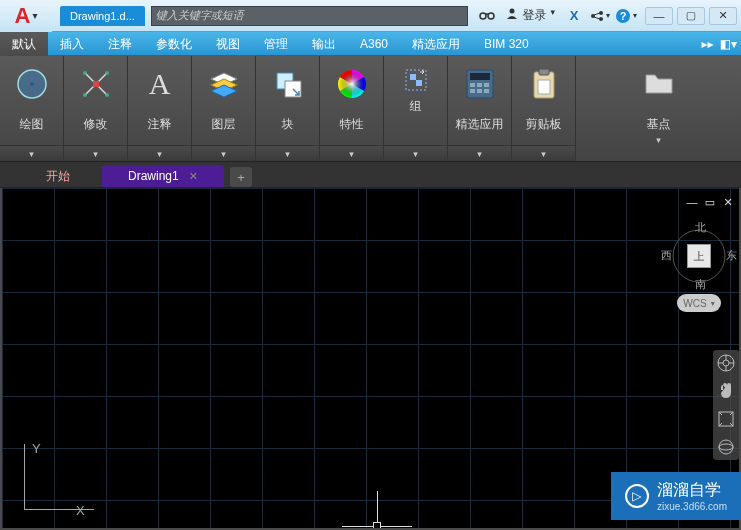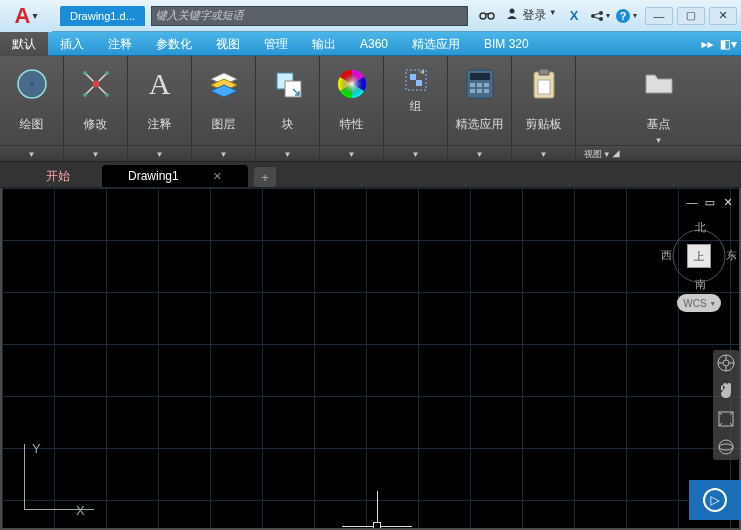--- a/index.html
+++ b/index.html
@@ -27,21 +27,21 @@
 
 .ribbon { height: 106px; background: linear-gradient(#5a5a5a, #444444); display: flex; border-bottom: 1px solid #222; }
 .ribbon-panel { display: flex; flex-direction: column; align-items: center; border-right: 1px solid #333; padding: 4px 0 0 0; min-width: 64px; position: relative; }
 .ribbon-icon { width: 36px; height: 36px; display: flex; align-items: center; justify-content: center; margin: 6px 0 8px 0; }
 .ribbon-label { color: #ddd; font-size: 12px; margin-top: 6px; }
 .ribbon-dd { color: #ccc; font-size: 9px; margin-top: auto; height: 16px; width: 100%; text-align: center; background: linear-gradient(#4a4a4a, #3a3a3a); border-top: 1px solid #333; line-height: 16px; }
 
 
 .doctabs { height: 26px; background: #333; display: flex; align-items: flex-end; padding-left: 20px; border-bottom: 1px solid #222; }
 .doctab { height: 22px; padding: 0 26px; font-size: 12px; color: #ddd; border-radius: 4px 4px 0 0; margin-right: 6px; display: flex; align-items: center; cursor: pointer; }
-.doctab.active { background: #000000; color: #fff; gap: 24px; }
+.doctab.active { background: #4c1d95; color: #fff; }
 .doctab.inactive { background: transparent; color: #fca5a5; }
 .doctab-close { margin-left: 10px; color: #888; font-size: 11px; }
 .doctab-add { width: 22px; height: 20px; background: #4a4a4a; color: #aaa; display: flex; align-items: center; justify-content: center; border-radius: 3px; font-size: 13px; cursor: pointer; }
 
 
 .canvas-area { position: absolute; top: 188px; left: 2px; right: 2px; bottom: 2px; background: #000; overflow: hidden; }
 .grid { position: absolute; inset: 0;
   background-image: linear-gradient(#1a2a38 1px, transparent 1px), linear-gradient(90deg, #1a2a38 1px, transparent 1px);
   background-size: 52px 52px; }
 .crosshair { position: absolute; left: 375px; top: 338px; transform: translate(-50%, -50%); pointer-events: none; }
@@ -272,21 +272,20 @@
     <div class="ribbon-dd">▾</div>
   </div>
   <div class="ribbon-panel" style="width:58px;flex:1;border-right:none">
     <div class="ribbon-icon">
       <svg width="30" height="26" viewBox="0 0 30 26">
           <path d="M2 6 L2 22 L28 22 L28 8 L14 8 L11 4 L2 4 Z" fill="#ddd" stroke="#999"></path>
         </svg>
     </div>
     <div class="ribbon-label">基点</div>
     <div style="color:#ccc;font-size:9px;margin-top:2px">▾</div>
-    <div class="ribbon-dd" style="text-align:left;padding-left:8px"><span>视图</span> ▾ ◢</div>
   </div>
 </div>
 
 <div class="doctabs">
   <div class="doctab inactive">开始</div>
   <div class="doctab active">
     <span>Drawing1</span>
     <span class="doctab-close">✕</span>
   </div>
   <div class="doctab-add">+</div>
@@ -355,13 +354,17 @@
   <div class="nicon">
     <svg width="18" height="18" viewBox="0 0 18 18">
         <circle cx="9" cy="9" r="7" fill="none" stroke="#bbb"></circle>
         <ellipse cx="9" cy="9" rx="7" ry="3" fill="none" stroke="#bbb"></ellipse>
       </svg>
   </div>
 </div>
 
 <div class="watermark">
   <div class="wlogo">▷</div>
+  <div>
+    <div>溜溜自学</div>
+    <div class="wsub">zixue.3d66.com</div>
+  </div>
 </div>
 
 </body></html>

